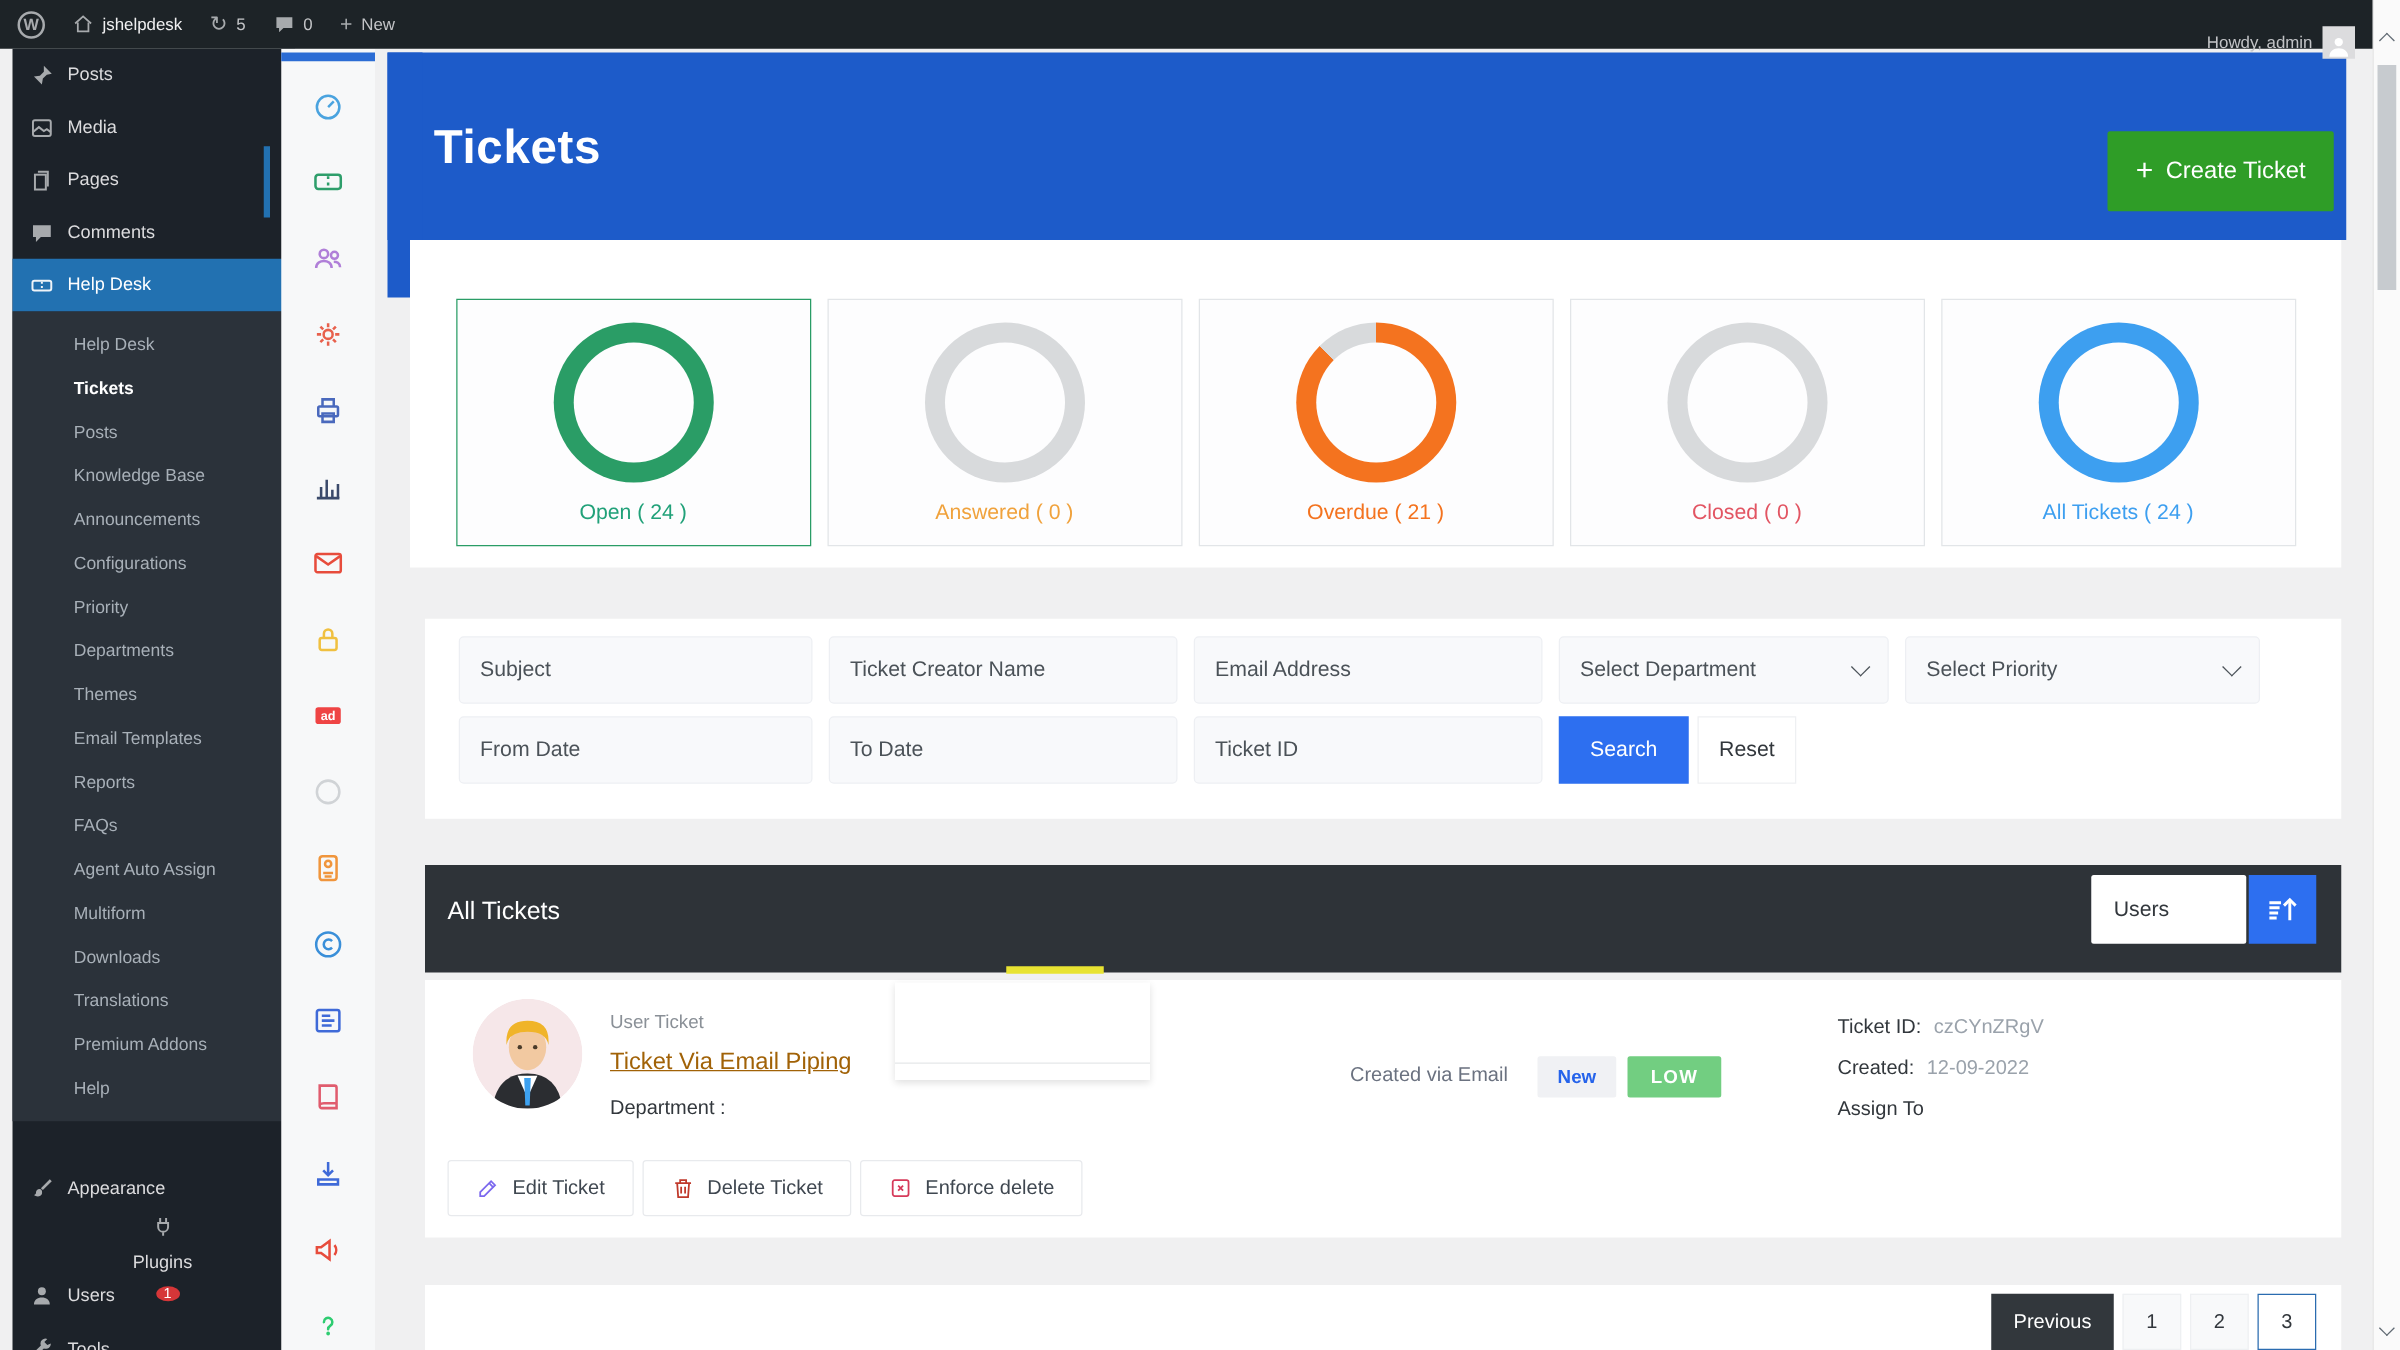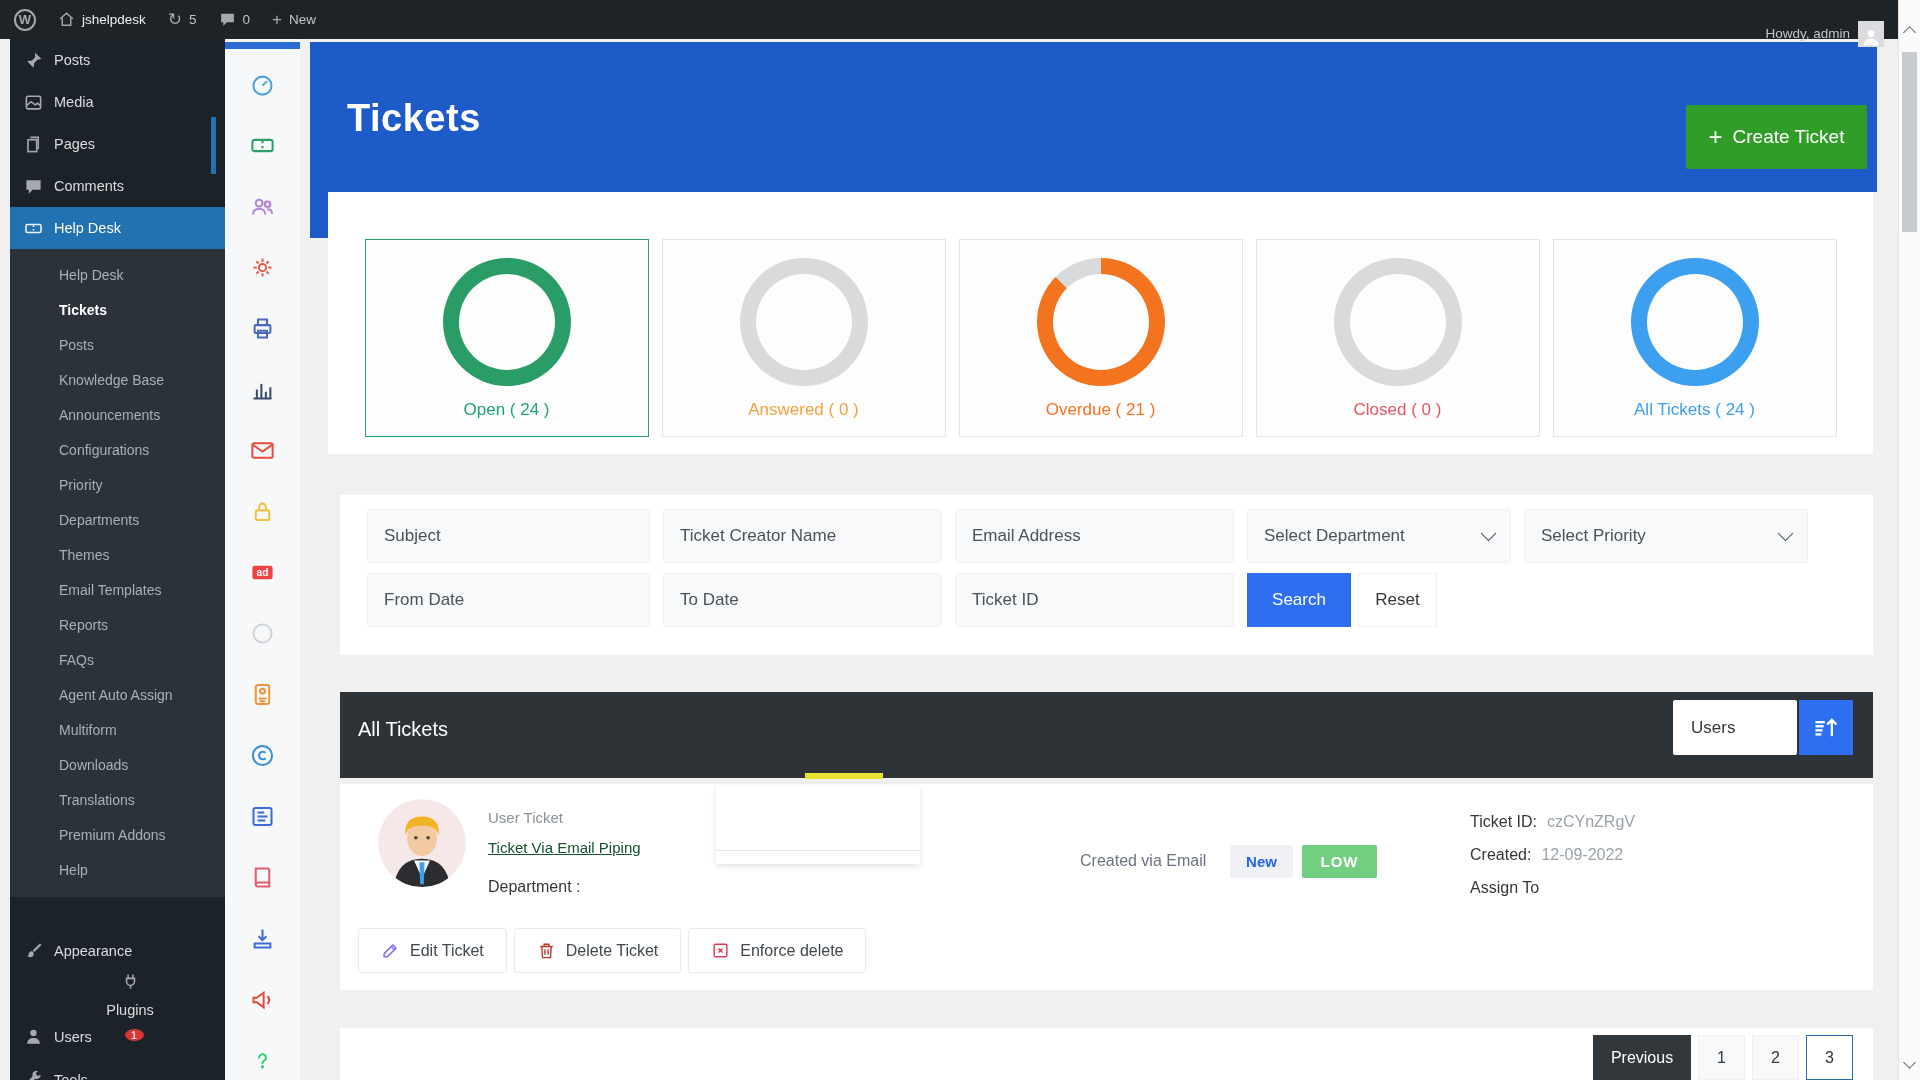--- a/index.html
+++ b/index.html
@@ -86,21 +86,21 @@
   .status-box { position:absolute; left:1333px; top:8px; width:124px; height:55px; background:#fff; border-radius:2px;
     display:flex; align-items:center; padding-left:18px; font-size:17px; color:#32373c; cursor:pointer; }
   .sort-btn { position:absolute; left:1459px; top:8px; width:54px; height:55px; background:#2d6ff0; border:none;
     display:flex; align-items:center; justify-content:center; cursor:pointer; }
   .sort-btn svg { width:28px; height:28px; }
   .yellow-strip { position:absolute; left:465px; top:81px; width:78px; height:6px; background:#e8e332; }
 
   .list-panel { position:absolute; left:40px; top:745px; width:1533px; height:206px; background:#ffffff; }
   .avatar { position:absolute; left:38px; top:15px; width:88px; height:88px; border-radius:50%; overflow:hidden; }
   .t-type { position:absolute; left:148px; top:25px; font-size:15px; color:#8a9097; }
-  .t-link { position:absolute; left:148px; top:55px; font-size:15px; color:#14532d; text-decoration:underline; cursor:pointer; }
+  .t-link { position:absolute; left:148px; top:55px; font-size:19px; color:#a16207; text-decoration:underline; cursor:pointer; }
   .t-dept { position:absolute; left:148px; top:94px; font-size:16px; color:#32373c; }
   .t-via { position:absolute; left:740px; top:68px; font-size:16px; color:#6b7280; }
   .badge-new { position:absolute; left:890px; top:61px; width:63px; height:33px; background:#f0f1f4;
     color:#2563eb; font-weight:bold; font-size:15px; display:flex; align-items:center; justify-content:center; border-radius:2px; }
   .badge-low { position:absolute; left:962px; top:61px; width:75px; height:33px; background:#72ce81;
     color:#fff; font-weight:bold; font-size:15px; letter-spacing:1px; display:flex; align-items:center; justify-content:center; border-radius:2px; }
   .meta { position:absolute; left:1130px; font-size:16px; color:#32373c; }
   .meta .val { color:#9aa2ab; margin-left:10px; }
   .actions { position:absolute; left:18px; top:144px; display:flex; gap:7px; }
   .act-btn { height:45px; background:#fff; border:1px solid #e8eaed; border-radius:3px; font-size:16px; color:#3f4750;

